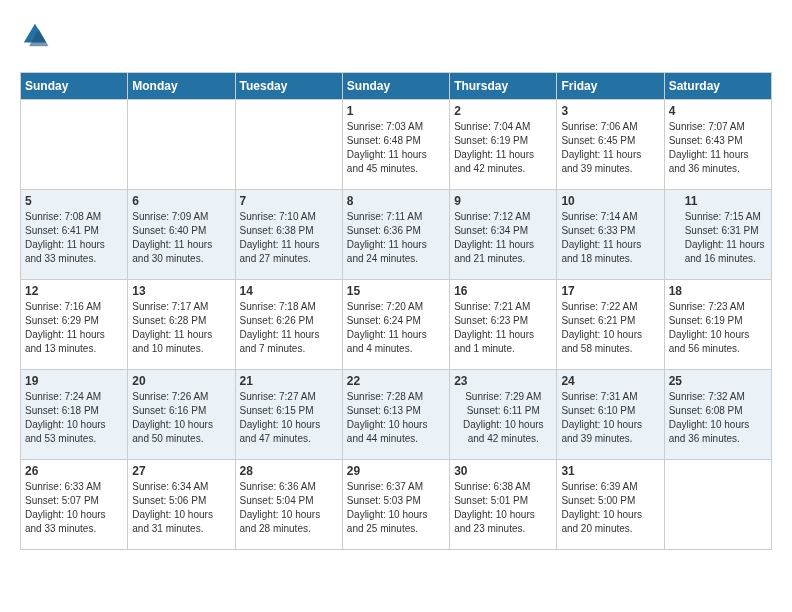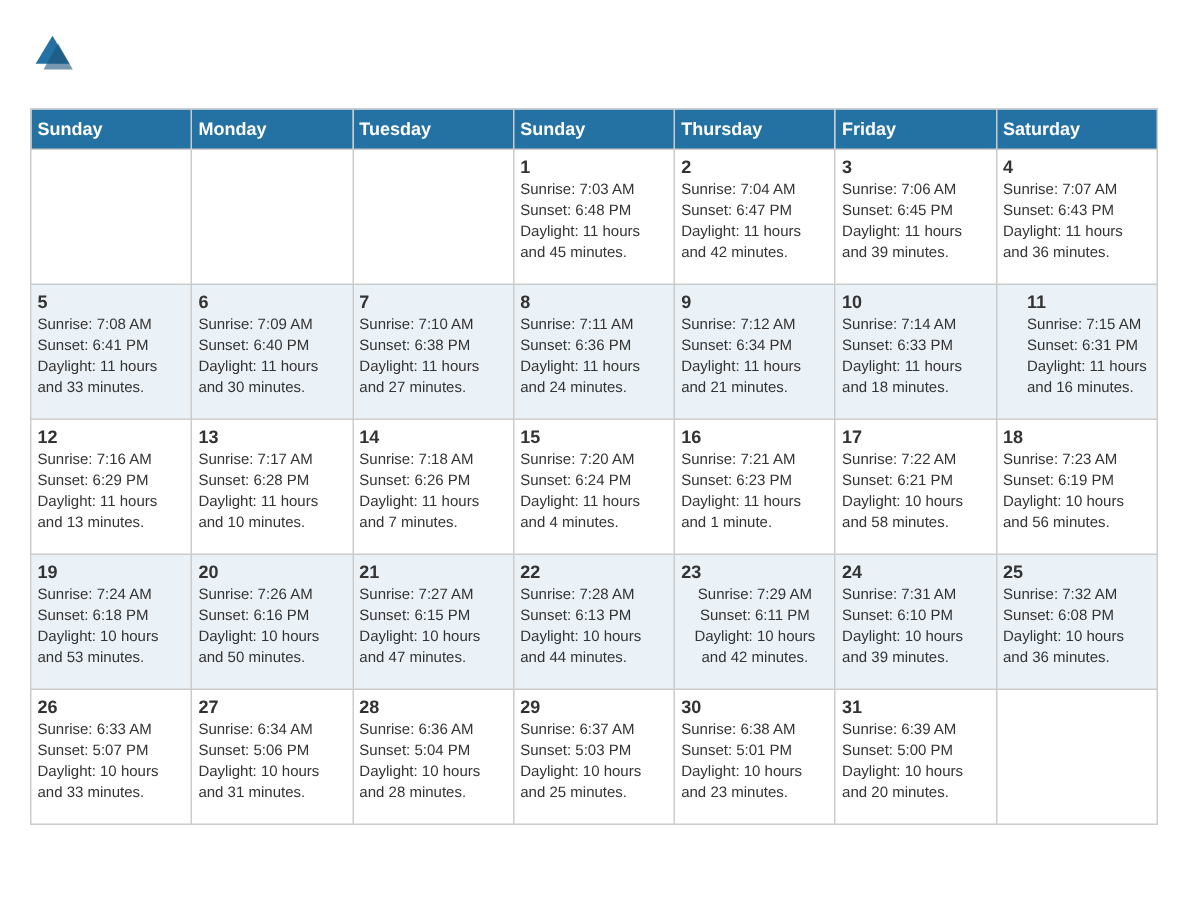--- a/index.html
+++ b/index.html
@@ -136,21 +136,21 @@
         <td>
           <span class="day-num">1</span>
           <div class="day-info" style="white-space: pre-line;">Sunrise: 7:03 AM
 Sunset: 6:48 PM
 Daylight: 11 hours
 and 45 minutes.</div>
         </td>
         <td>
           <span class="day-num">2</span>
           <div class="day-info" style="white-space: pre-line;">Sunrise: 7:04 AM
-Sunset: 6:47 PM
+Sunset: 6:19 PM
 Daylight: 11 hours
 and 42 minutes.</div>
         </td>
         <td>
           <span class="day-num">3</span>
           <div class="day-info" style="white-space: pre-line;">Sunrise: 7:06 AM
 Sunset: 6:45 PM
 Daylight: 11 hours
 and 39 minutes.</div>
         </td>

